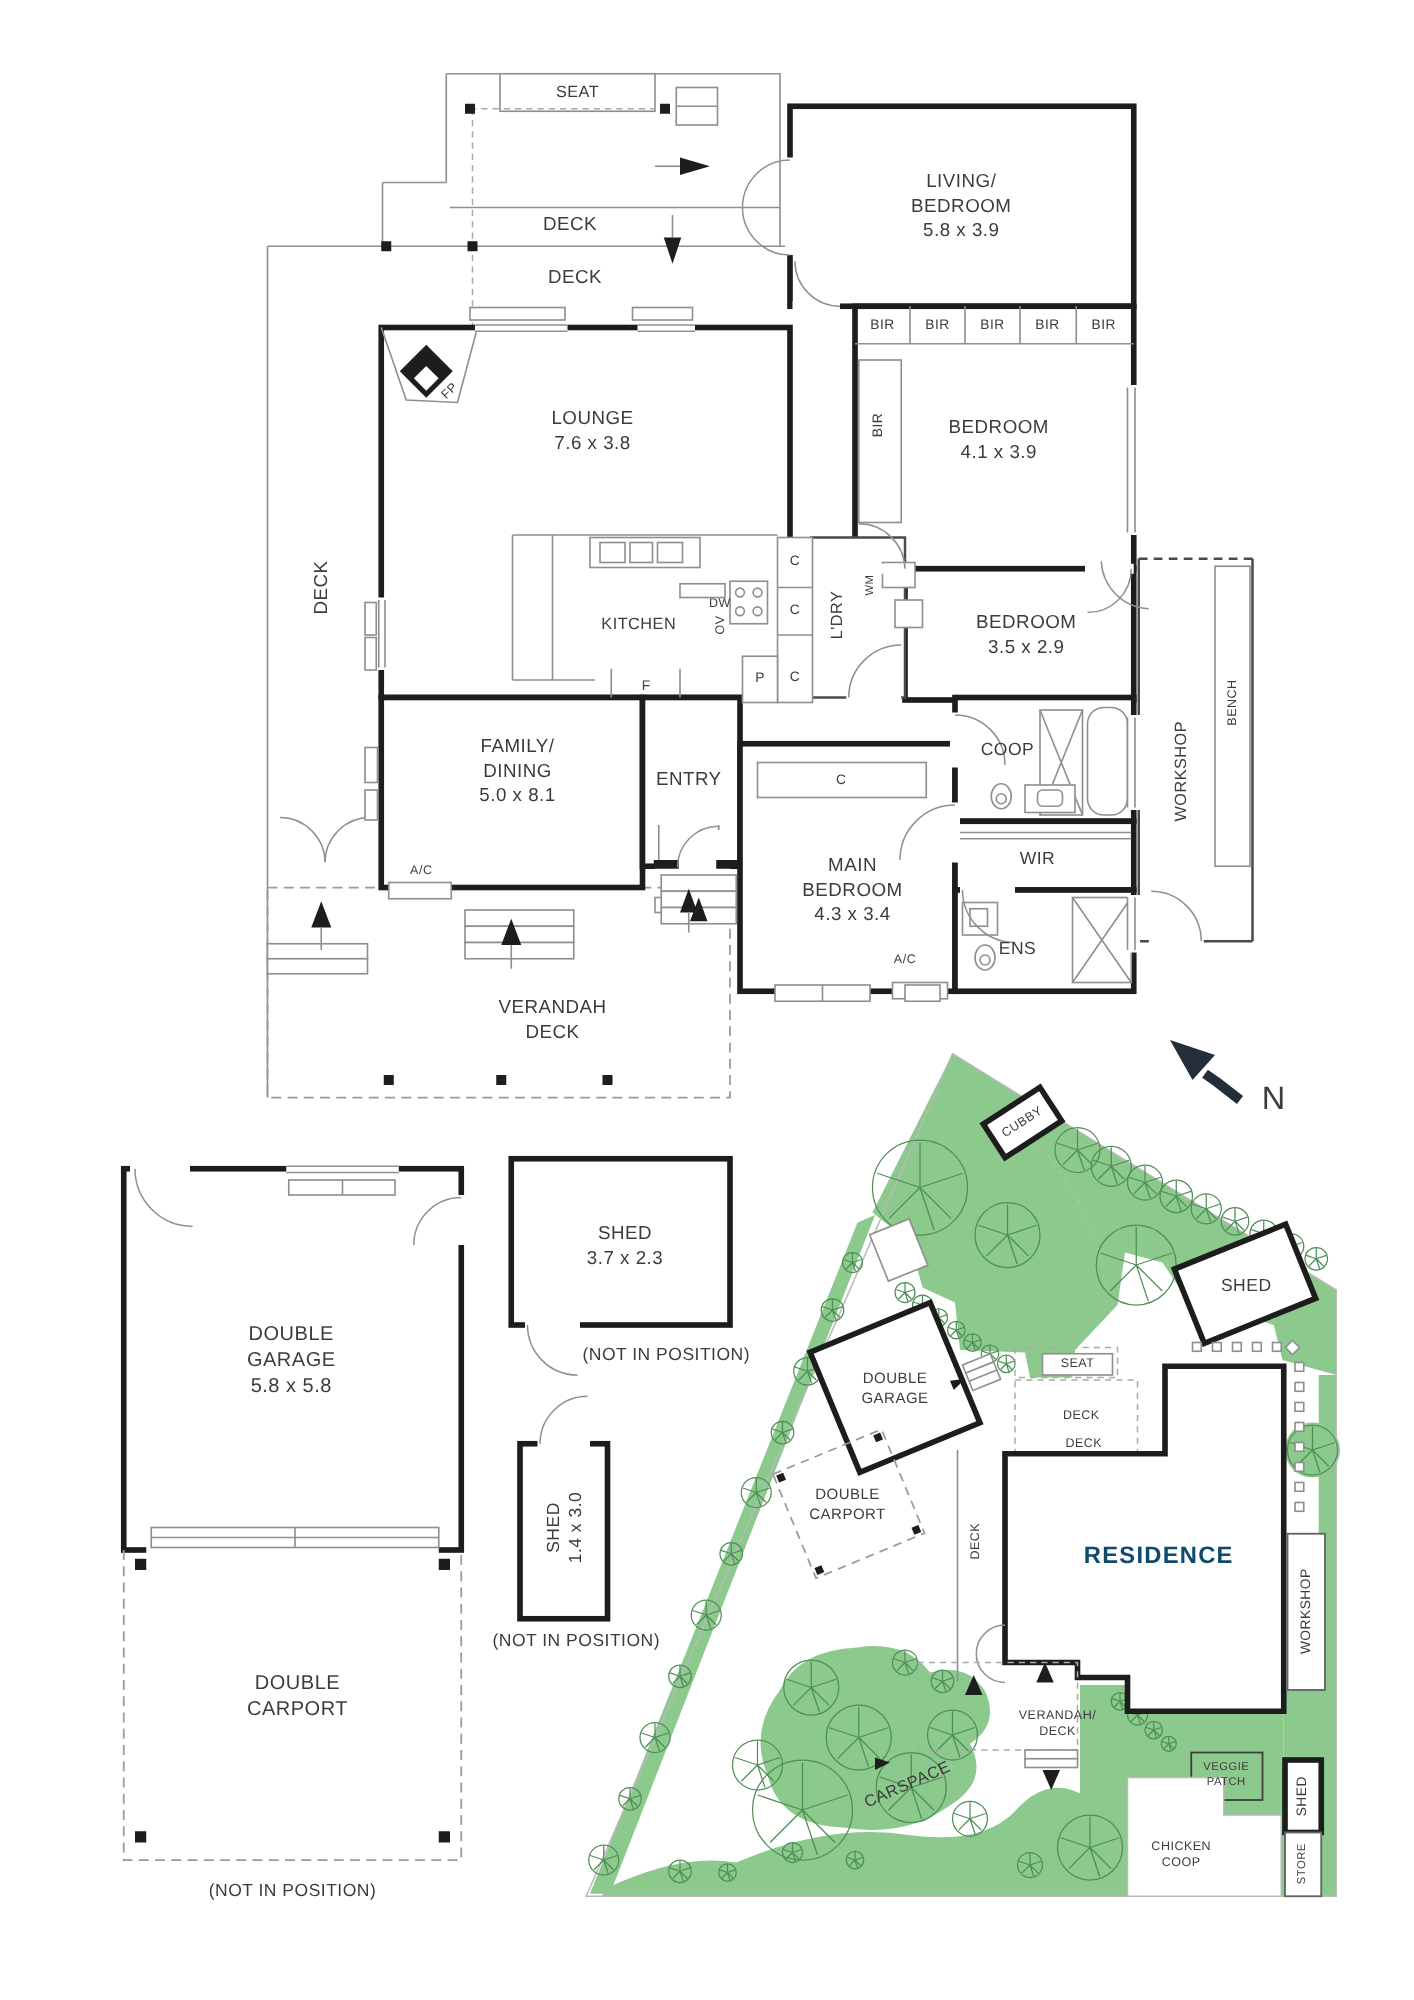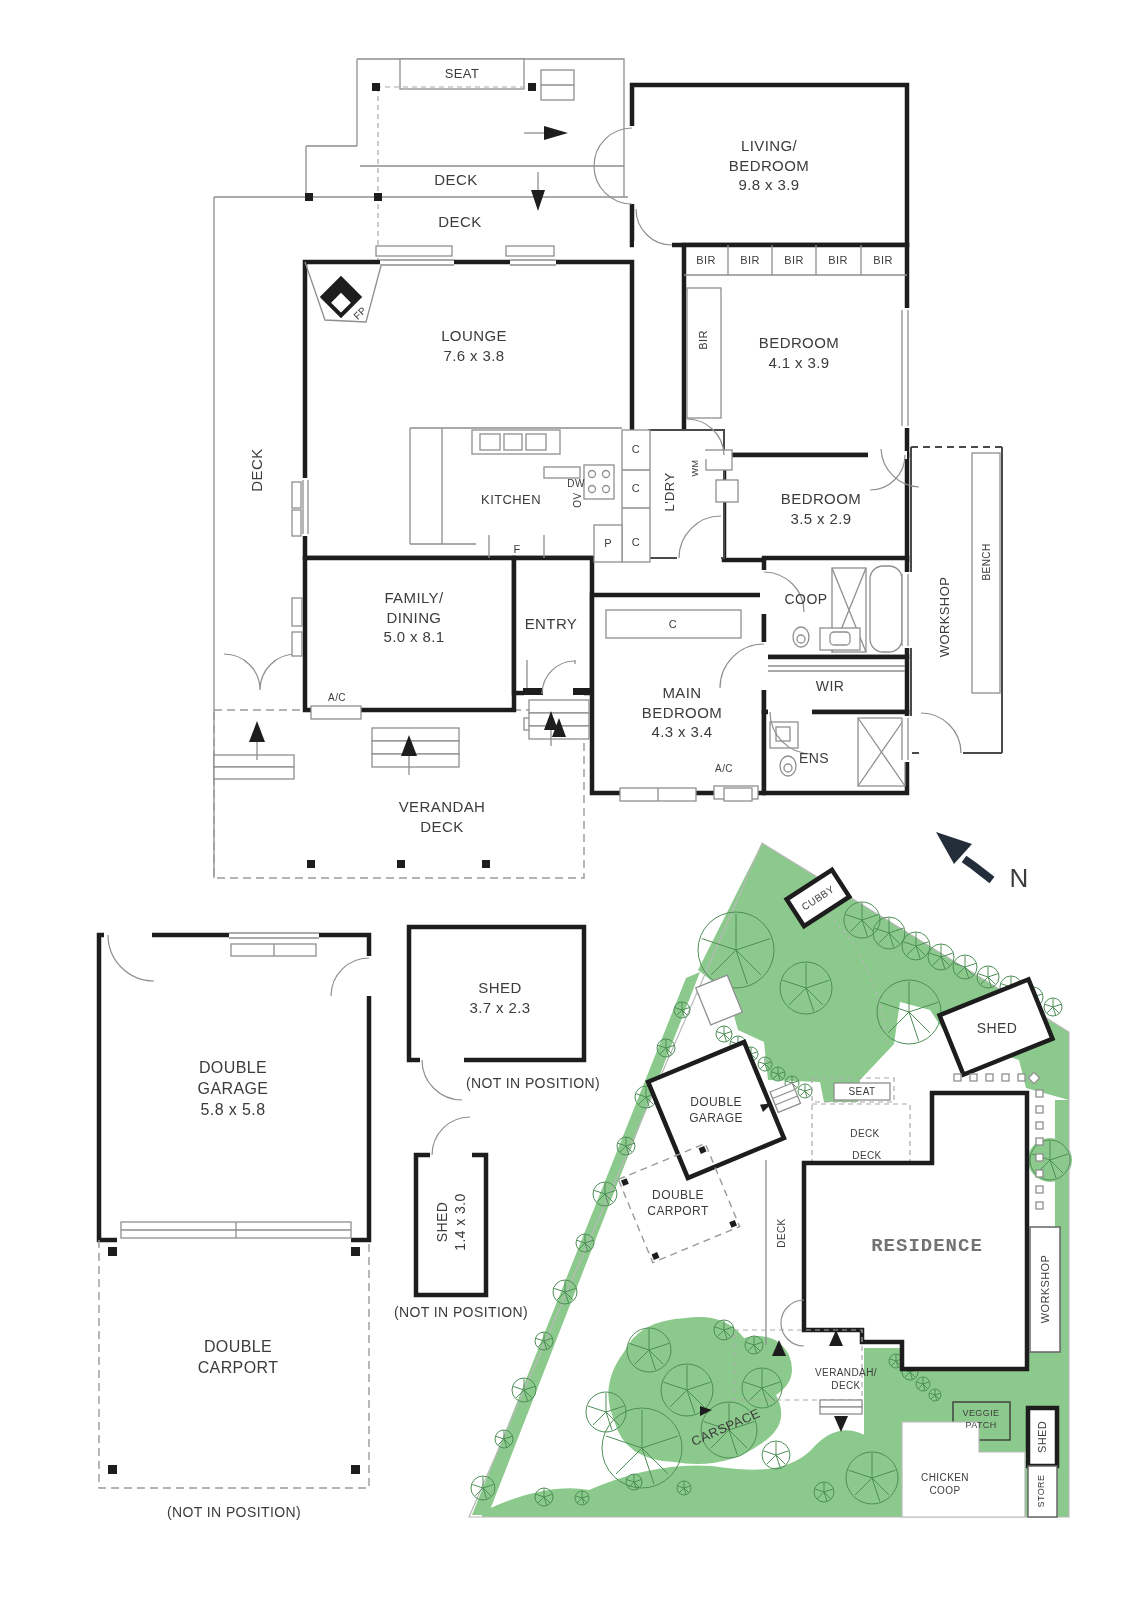--- a/index.html
+++ b/index.html
@@ -18,21 +18,21 @@
   .green{fill:#8cc98c;stroke:none;}
   .tree{fill:none;stroke:#4e8f57;}
   .sb{fill:#fff;stroke:#1d1d1d;stroke-width:4.5;}
   .sthin{fill:#fff;stroke:#666;stroke-width:1.5;}
   .bound{fill:none;stroke:#b9b9b9;stroke-width:1.2;}
   .north{fill:#232e3a;stroke:none;}
   .lbl{position:absolute;transform:translate(-50%,-50%);text-align:center;white-space:nowrap;
        color:#3c3c3c;letter-spacing:.4px;line-height:1.3;}
   .lbl span{display:block;}
   .r90{transform:translate(-50%,-50%) rotate(-90deg);}
-  .bold{font-weight:bold;letter-spacing:1px;color:#737373;font-family:Liberation Mono, monospace;}
+  .bold{font-weight:bold;letter-spacing:1px;color:#0c4a6e;}
 </style>
 </head>
 <body>
 
 <div class="stage">
 
 <svg width="1131" height="1600" viewBox="0 0 1131 1600">
   <defs>
     <g id="tree">
       <circle cx="0" cy="0" r="10" vector-effect="non-scaling-stroke"></circle>
@@ -411,21 +411,21 @@
       <span>DECK</span>
     </div>
 <div class="lbl" style="left:418px;top:816px;font-size:15px">
       <span>VERANDAH</span>
       <span>DECK</span>
     </div>
 
 <div class="lbl" style="left:745px;top:165px;font-size:15px">
       <span>LIVING/</span>
       <span>BEDROOM</span>
-      <span>9.8 x 3.9</span>
+      <span>5.8 x 3.9</span>
     </div>
 <div class="lbl" style="left:775px;top:352px;font-size:15px">
       <span>BEDROOM</span>
       <span>4.1 x 3.9</span>
     </div>
 <div class="lbl" style="left:797px;top:508px;font-size:15px">
       <span>BEDROOM</span>
       <span>3.5 x 2.9</span>
     </div>
 <div class="lbl" style="left:450px;top:345px;font-size:15px">

